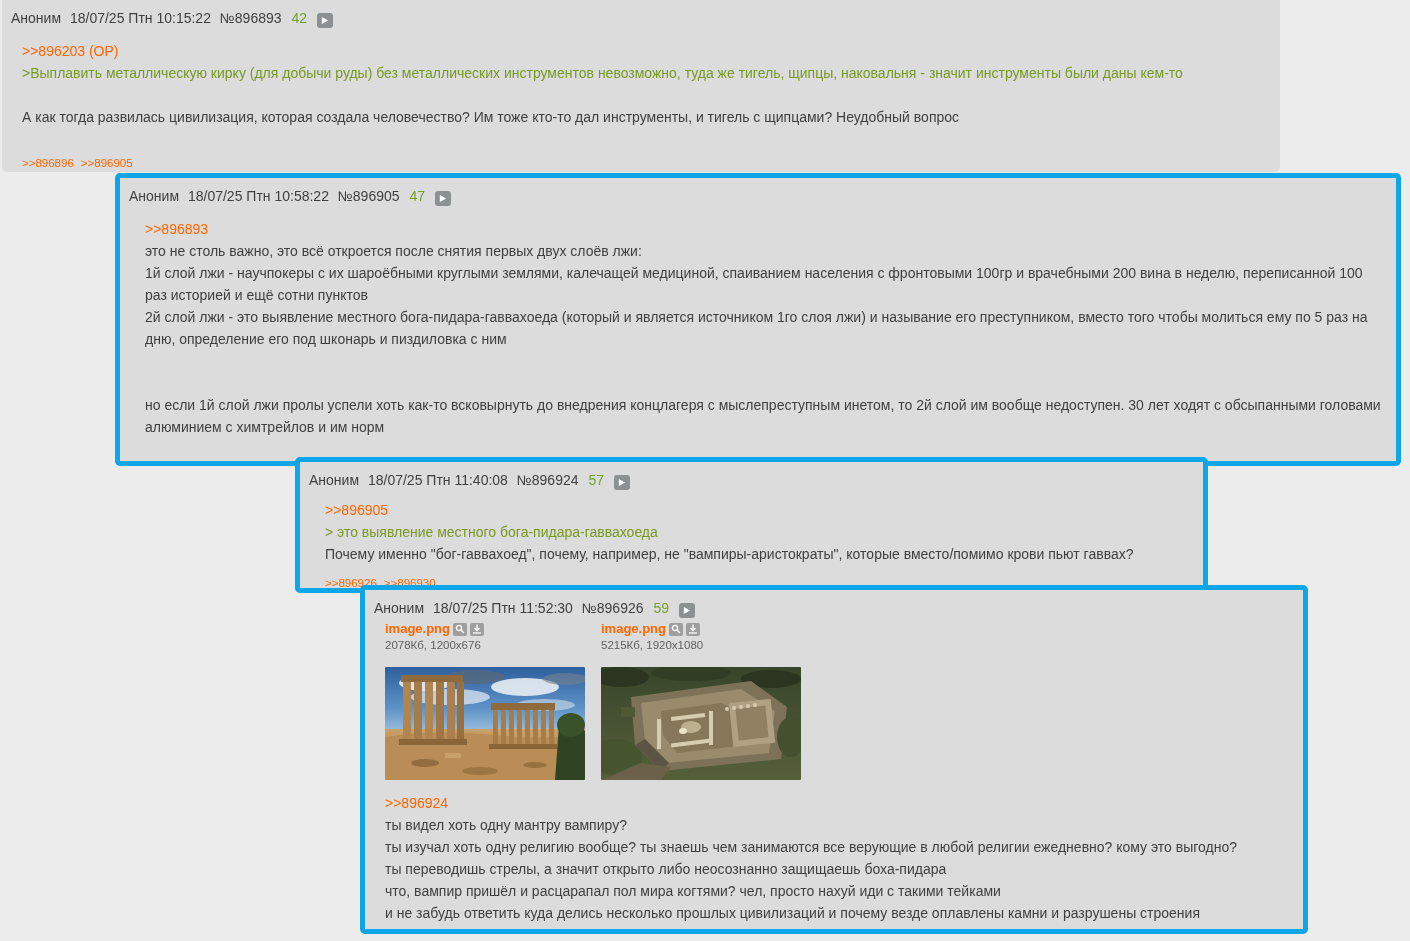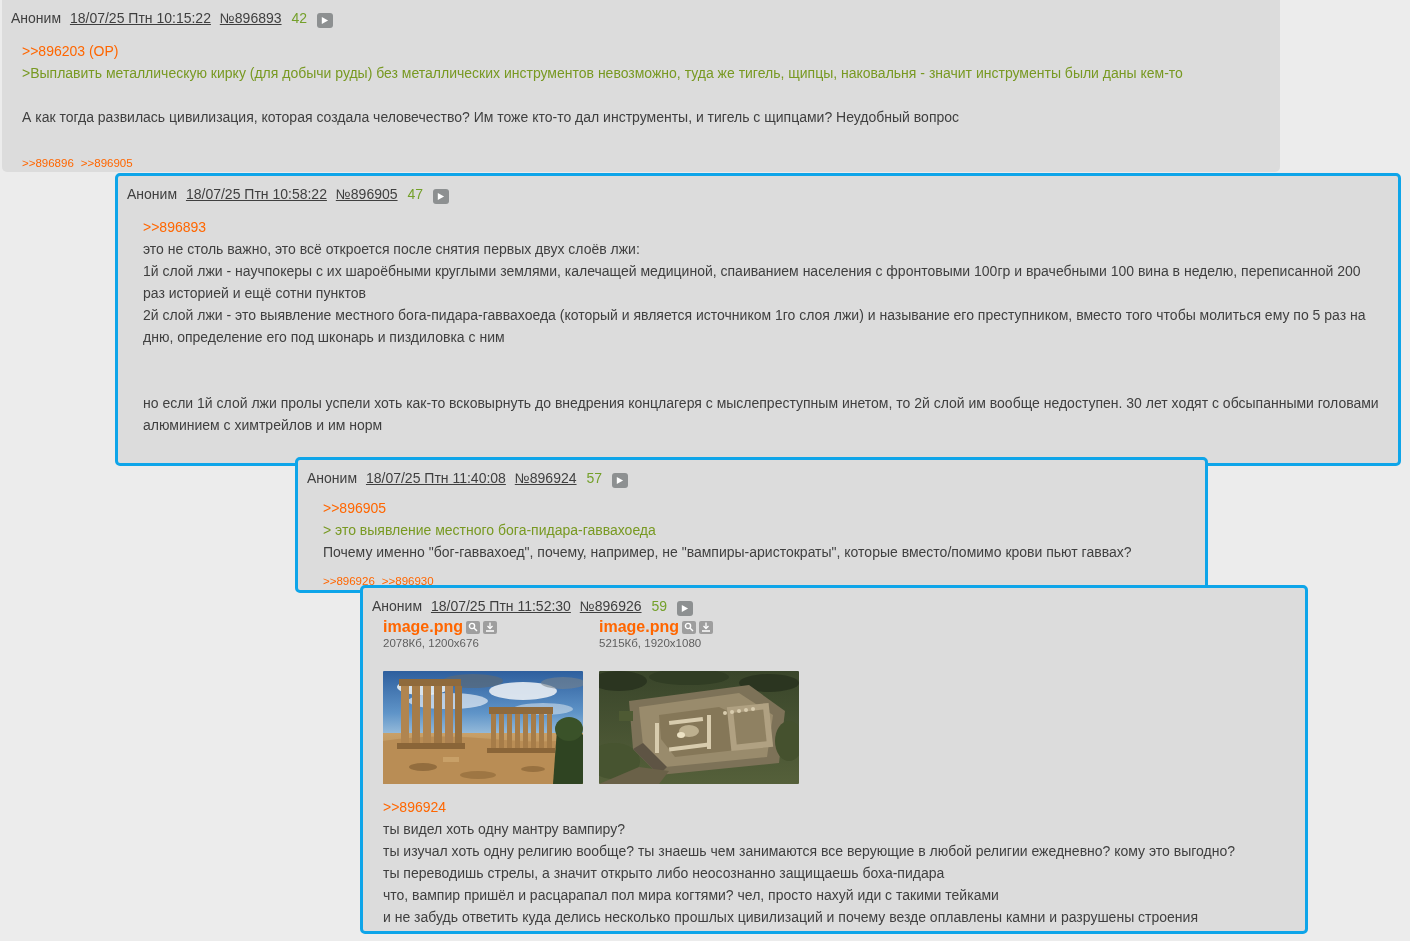--- a/index.html
+++ b/index.html
@@ -7,49 +7,49 @@
     width:1410px;height:941px;position:relative;overflow:hidden;
     background:#ececec;
     font-family:"Liberation Sans","DejaVu Sans",sans-serif;
     color:#3f3f3f;
   }
   .post{
     position:absolute;box-sizing:border-box;
     background:#dcdcdc;border-radius:5px;overflow:hidden;
     font-size:14px;line-height:22px;
   }
-  .post.bordered{border:3px solid #0ea5e9;}
+  .post.bordered{border:5px solid #0ea5e9;}
   .post-header{padding:8px 10px 0 9px;line-height:20px;white-space:nowrap;}
   .post-header .name{color:#3f3f3f;}
-  .post-header .date,.post-header .num{color:#3f3f3f;margin-left:5px;text-decoration:underline;}
+  .post-header .date,.post-header .num{color:#3f3f3f;margin-left:5px;}
   .post-header .count{color:#74a02a;margin-left:6px;}
   .expand-btn{
     display:inline-flex;align-items:center;justify-content:center;
     width:16px;height:15px;margin-left:6px;vertical-align:-2px;
     background:#8d9091;border:none;border-radius:3px;padding:0;cursor:pointer;
   }
   .post-body{margin:12px 12px 0 25px;}
   .post1 .post-body{margin-left:20px;}
   .post4 .post-body{margin-left:20px;margin-top:12px;}
   .bline{min-height:22px;}
   a.rlink{color:#ff6600;text-decoration:none;cursor:pointer;}
   .quote{color:#789922;}
   .post-replies{margin:28px 12px 8px 25px;font-size:11.5px;line-height:15px;}
   .post1 .post-replies{margin-left:20px;}
   .post4 .post-replies{margin-left:20px;}
   .post-replies a{color:#ff6600;text-decoration:none;margin-right:7px;cursor:pointer;}
   .files{display:flex;gap:16px;margin:3px 10px 0 20px;}
   .file{width:200px;}
-  .file-head{font-size:16px;line-height:16px;font-weight:bold;display:flex;align-items:center;gap:3px;}
+  .file-head{font-size:13px;line-height:16px;font-weight:bold;display:flex;align-items:center;gap:3px;}
   .file-head a.fname{color:#ff6600;text-decoration:none;}
   .icon-btn{
     display:inline-flex;align-items:center;justify-content:center;
     width:14px;height:13px;background:#9e9e9e;border:none;border-radius:2px;padding:0;cursor:pointer;
   }
-  .file-info{font-size:11.5px;line-height:15px;color:#5f5f5f;margin:1px 0 20px;}
+  .file-info{font-size:11.5px;line-height:15px;color:#5f5f5f;margin:1px 0 14px;}
   .thumb{display:block;width:200px;height:113px;border-radius:1px;cursor:pointer;}
 </style>
 </head>
 <body>
 
 <div class="post post1" style="left:2px;top:-4px;width:1278px;height:176px;z-index:1;">
   <div class="post-header" style="padding-top:12px;">
     <span class="name">Аноним</span>
     <span class="date">18/07/25 Птн 10:15:22</span>
     <span class="num">№896893</span>
@@ -79,21 +79,21 @@
     <span class="count">47</span>
     <button class="expand-btn">
         <span><svg width="9" height="9" viewBox="0 0 10 10">
             <path d="M2 1 L9 5 L2 9 Z" fill="#ffffff"></path>
           </svg></span>
       </button>
   </div>
   <div class="post-body">
     <div class="bline"><a class="rlink">&gt;&gt;896893</a></div>
     <div class="bline">это не столь важно, это всё откроется после снятия первых двух слоёв лжи:</div>
-    <div class="bline">1й слой лжи - научпокеры с их шароёбными круглыми землями, калечащей медициной, спаиванием населения с фронтовыми 100гр и врачебными 100 вина в неделю, переписанной 200 раз историей и ещё сотни пунктов</div>
+    <div class="bline">1й слой лжи - научпокеры с их шароёбными круглыми землями, калечащей медициной, спаиванием населения с фронтовыми 100гр и врачебными 200 вина в неделю, переписанной 100 раз историей и ещё сотни пунктов</div>
     <div class="bline">2й слой лжи - это выявление местного бога-пидара-гаввахоеда (который и является источником 1го слоя лжи) и называние его преступником, вместо того чтобы молиться ему по 5 раз на дню, определение его под шконарь и пиздиловка с ним</div>
     <div class="bline"></div>
     <div class="bline"></div>
     <div class="bline">но если 1й слой лжи пролы успели хоть как-то всковырнуть до внедрения концлагеря с мыслепреступным инетом, то 2й слой им вообще недоступен. 30 лет ходят с обсыпанными головами алюминием с химтрейлов и им норм</div>
   </div>
 
 </div>
 
 <div class="post bordered post3" style="left:295px;top:457px;width:913px;height:136px;z-index:3;">
   <div class="post-header">

